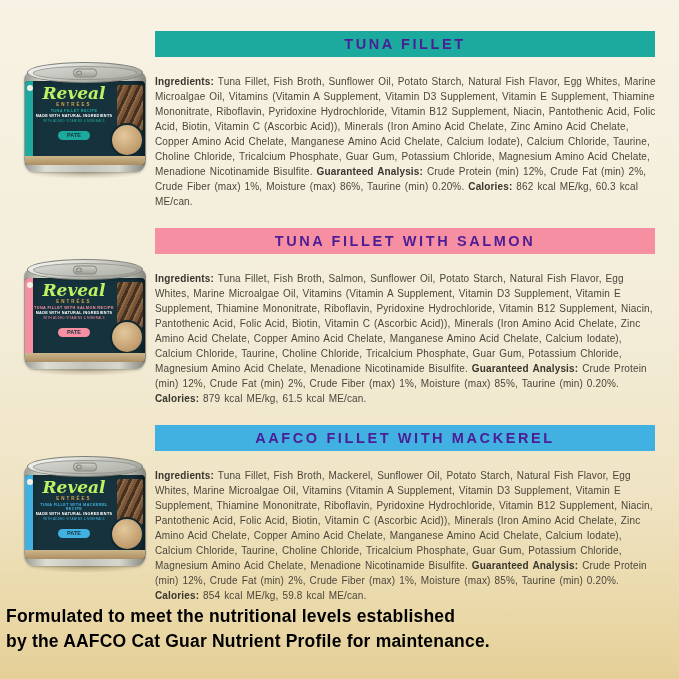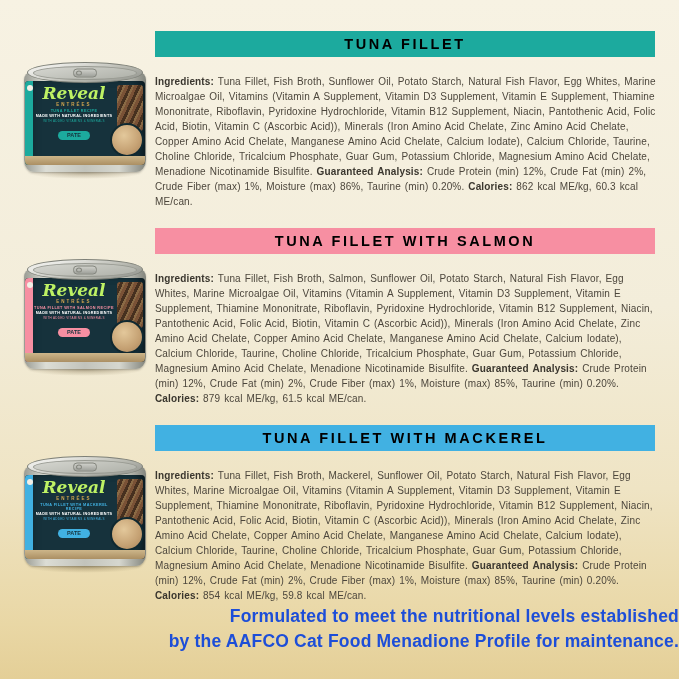--- a/index.html
+++ b/index.html
@@ -6,21 +6,21 @@
   body{
     width:679px;height:679px;position:relative;overflow:hidden;
     font-family:"Liberation Sans", sans-serif;
     background:linear-gradient(180deg,#f7f2e3 0%,#f3edda 45%,#efe4c4 72%,#e9d7a5 92%,#e4cf97 100%);
   }
   .section{position:absolute;left:0;width:679px;height:190px;}
   #section-1{top:31px;} #section-2{top:228px;} #section-3{top:425px;}
 
   .flavor-header{
     position:absolute;left:155px;top:0;width:500px;height:26px;
-    color:#000000;font-weight:bold;font-size:14.5px;letter-spacing:2.6px;
+    color:#4c1d95;font-weight:bold;font-size:14.5px;letter-spacing:2.6px;
     text-align:center;line-height:27px;
   }
   .ingredients{
     position:absolute;left:155px;top:33px;width:507px;
     font-size:10px;line-height:15px;color:#4c463c;
     letter-spacing:0.15px;word-spacing:1px;
   }
   .ingredients b{color:#3a362e;}
 
   
@@ -54,22 +54,22 @@
   .can-lid{position:absolute;left:3px;right:3px;top:0;height:19px;border-radius:50%;
     background:linear-gradient(165deg,#ebebe7 20%,#b9bab2 60%,#8e908a);border:1px solid #7e8078;}
   .can-lid-inner{position:absolute;inset:2.5px 5px;border-radius:50%;border:1px solid #989a92;
     background:linear-gradient(170deg,#d6d7d1,#aeb0a8);}
   .can-pull-tab{position:absolute;left:50%;top:50%;transform:translate(-50%,-50%);
     width:22px;height:7px;border-radius:4px;border:1px solid #84867e;
     background:linear-gradient(#cfd0ca,#9fa19b);}
   .can-pull-tab:after{content:"";position:absolute;left:2px;top:1px;width:4px;height:3px;
     border:1px solid #84867e;border-radius:50%;}
 
-  .footer{position:absolute;top:604px;left:0;right:0;text-align:right;
-    font-size:17.5px;font-weight:bold;color:#1d4ed8;line-height:25px;letter-spacing:.2px;}
+  .footer{position:absolute;top:604px;left:6px;right:0;text-align:left;
+    font-size:17.5px;font-weight:bold;color:#000000;line-height:25px;letter-spacing:.2px;}
 </style>
 </head>
 <body>
 
 <div class="section" id="section-1">
   <div class="can">
     <div class="can-shadow"></div>
     <div class="can-body">
       <div class="can-label">
         <div class="label-strip" style="background: rgb(28, 170, 158);"></div>
@@ -143,20 +143,20 @@
           <div class="claim2" style="color: rgb(65, 177, 226);">WITH ADDED VITAMINS &amp; MINERALS</div>
           <div class="pill" style="background: rgb(65, 177, 226);">PATE</div>
         </div>
       </div>
     </div>
     <div class="can-lid">
       <div class="can-lid-inner"></div>
       <div class="can-pull-tab"></div>
     </div>
   </div>
-  <div class="flavor-header" style="background: rgb(65, 177, 226);">TUNA FILLET WITH MACKEREL</div>
+  <div class="flavor-header" style="background: rgb(65, 177, 226);">AAFCO FILLET WITH MACKEREL</div>
   <p class="ingredients"><b>Ingredients:</b> <span>Tuna Fillet, Fish Broth, Mackerel, Sunflower Oil, Potato Starch, Natural Fish Flavor, Egg Whites, Marine Microalgae Oil, Vitamins (Vitamin A Supplement, Vitamin D3 Supplement, Vitamin E Supplement, Thiamine Mononitrate, Riboflavin, Pyridoxine Hydrochloride, Vitamin B12 Supplement, Niacin, Pantothenic Acid, Folic Acid, Biotin, Vitamin C (Ascorbic Acid)), Minerals (Iron Amino Acid Chelate, Zinc Amino Acid Chelate, Copper Amino Acid Chelate, Manganese Amino Acid Chelate, Calcium Iodate), Calcium Chloride, Taurine, Choline Chloride, Tricalcium Phosphate, Guar Gum, Potassium Chloride, Magnesium Amino Acid Chelate, Menadione Nicotinamide Bisulfite.</span> <b>Guaranteed Analysis:</b> <span>Crude Protein (min) 12%, Crude Fat (min) 2%, Crude Fiber (max) 1%, Moisture (max) 85%, Taurine (min) 0.20%.</span> <b>Calories:</b> <span>854 kcal ME/kg, 59.8 kcal ME/can.</span></p>
 </div>
 
 <div class="footer">
   <div>Formulated to meet the nutritional levels established</div>
-  <div>by the AAFCO Cat Food Menadione Profile for maintenance.</div>
+  <div>by the AAFCO Cat Guar Nutrient Profile for maintenance.</div>
 </div>
 
 </body></html>

